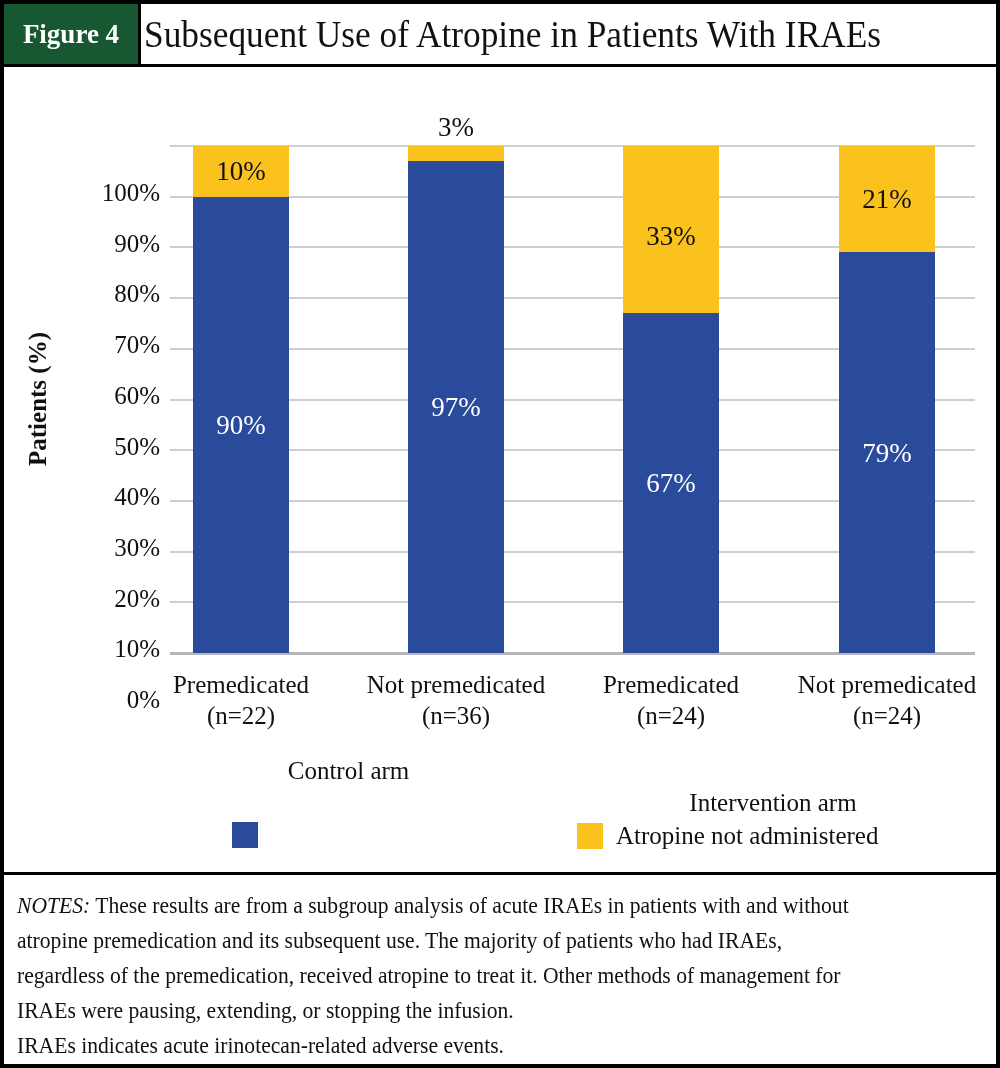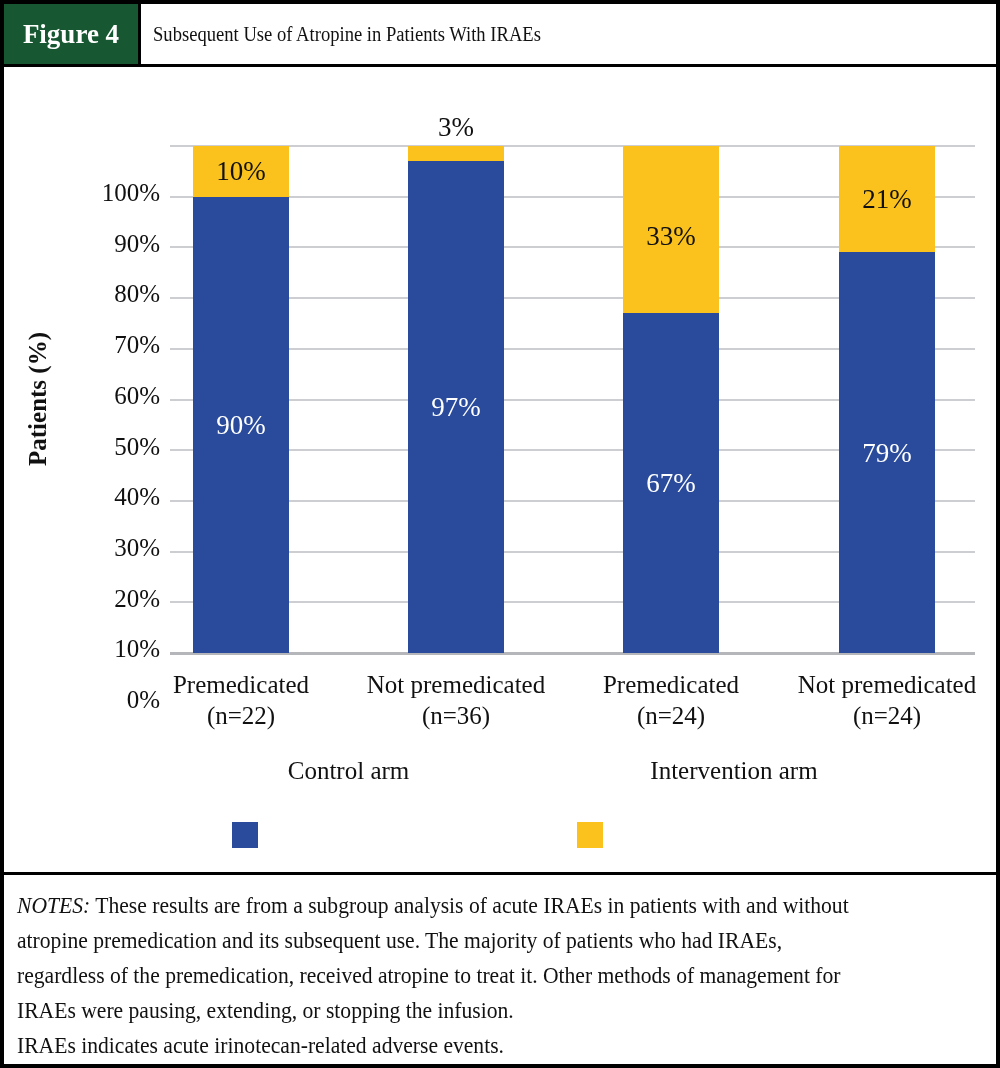--- a/index.html
+++ b/index.html
@@ -8,21 +8,21 @@
     border:4px solid #000; background:#fff;
     font-family:Liberation Serif, serif; color:#111;
     overflow:hidden;
   }
   
   .header { height:60px; border-bottom:3px solid #000; display:flex; align-items:stretch; }
   .figure-tag {
     width:134px; border-right:3px solid #000; color:#fff; font-weight:bold; font-size:27px;
     display:flex; align-items:center; justify-content:center; flex:none;
   }
-  .fig-title { flex:1; display:flex; align-items:center; padding-left:12px; font-size:20px; }
+  .fig-title { flex:1; display:flex; align-items:center; padding-left:3px; font-size:38px; }
   .condense { display:inline-block; transform:scaleX(0.93); transform-origin:left center; white-space:nowrap; }
   
   .chart-section { position:relative; height:805px; border-bottom:3px solid #000; }
   .ylabel {
     position:absolute; left:34px; top:332px; transform:translate(-50%,-50%) rotate(-90deg);
     font-weight:bold; font-size:25px; white-space:nowrap;
   }
   .gridline { position:absolute; left:166px; width:805px; height:2px; background:#cdced1; }
   .gridline.axis { height:3px; background:#b4b6b9; }
   .tick-label { position:absolute; width:70px; left:86px; text-align:right; font-size:25px; transform:translateY(-50%);margin-top:47px; }
@@ -52,20 +52,21 @@
   </div>
 
   <div class="chart-section" id="plot">
     <div class="ylabel">Patients (%)</div>
 
     <div class="legend-item" style="left:228px;">
       <span class="legend-swatch" style="background: rgb(42, 75, 156);"></span>
     </div>
     <div class="legend-item" style="left:573px;">
       <span class="legend-swatch" style="background: rgb(251, 194, 29);"></span>
+      <span>Atropine not administered</span>
     </div>
   <div class="gridline" style="top: 78px;"></div>
       <div class="tick-label" style="top: 79px;">100%</div>
       <div class="gridline" style="top: 128.7px;"></div>
       <div class="tick-label" style="top: 129.7px;">90%</div>
       <div class="gridline" style="top: 179.4px;"></div>
       <div class="tick-label" style="top: 180.4px;">80%</div>
       <div class="gridline" style="top: 230.1px;"></div>
       <div class="tick-label" style="top: 231.1px;">70%</div>
       <div class="gridline" style="top: 280.8px;"></div>
@@ -108,21 +109,21 @@
       </div>
       <div class="bar-seg" style="left: 835px; top: 79px; width: 96px; height: 106.47px; background: rgb(251, 194, 29);"></div>
       <div class="bar-seg" style="left: 835px; top: 185.47px; width: 96px; height: 400.53px; background: rgb(42, 75, 156);"></div>
       <div class="value-label on-blue" style="left: 883px; top: 385.735px;">79%</div>
       <div class="value-label on-yellow" style="left: 883px; top: 132.235px;">21%</div>
       <div class="cat-label" style="left: 883px;">
         <div>Not premedicated</div>
         <div>(n=24)</div>
       </div>
       <div class="group-label" style="left: 344.5px;">Control arm</div>
-      <div class="group-label" style="left: 730px;">Intervention arm</div>
+      <div class="group-label" style="left: 769px; margin-top: 32px;">Intervention arm</div>
     </div>
 
   <div class="notes">
     <div class="notes-line"><span class="notes-label">NOTES:</span> <span>These results are from a subgroup analysis of acute IRAEs in patients with and without</span></div>
     <div class="notes-line">atropine premedication and its subsequent use. The majority of patients who had IRAEs,</div>
     <div class="notes-line">regardless of the premedication, received atropine to treat it. Other methods of management for</div>
     <div class="notes-line">IRAEs were pausing, extending, or stopping the infusion.</div>
     <div class="notes-line">IRAEs indicates acute irinotecan-related adverse events.</div>
   </div>
 

